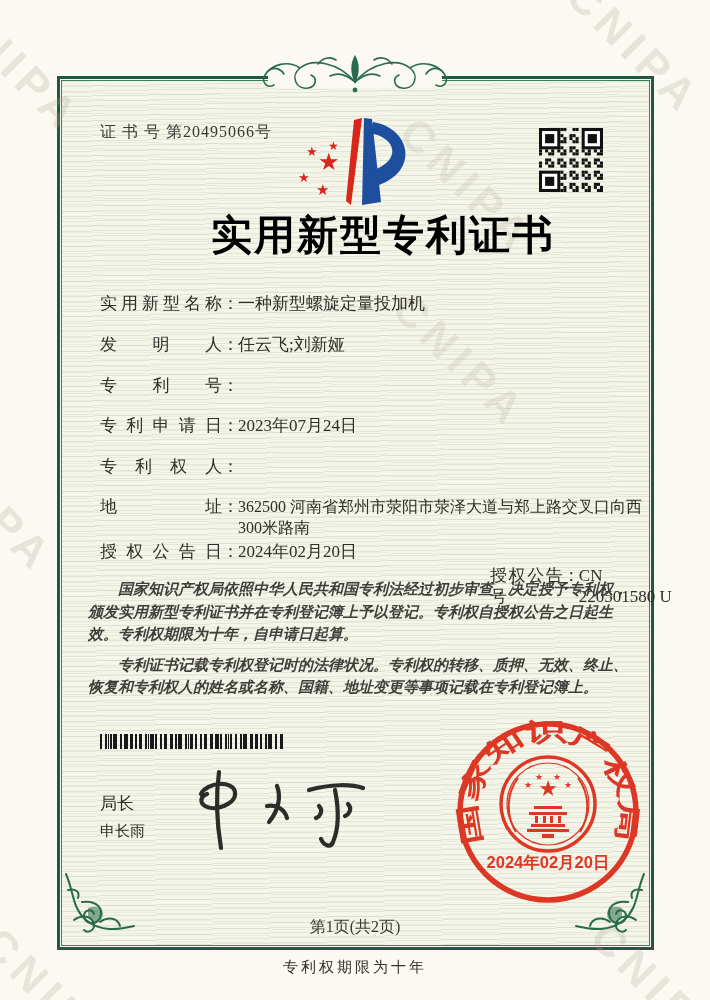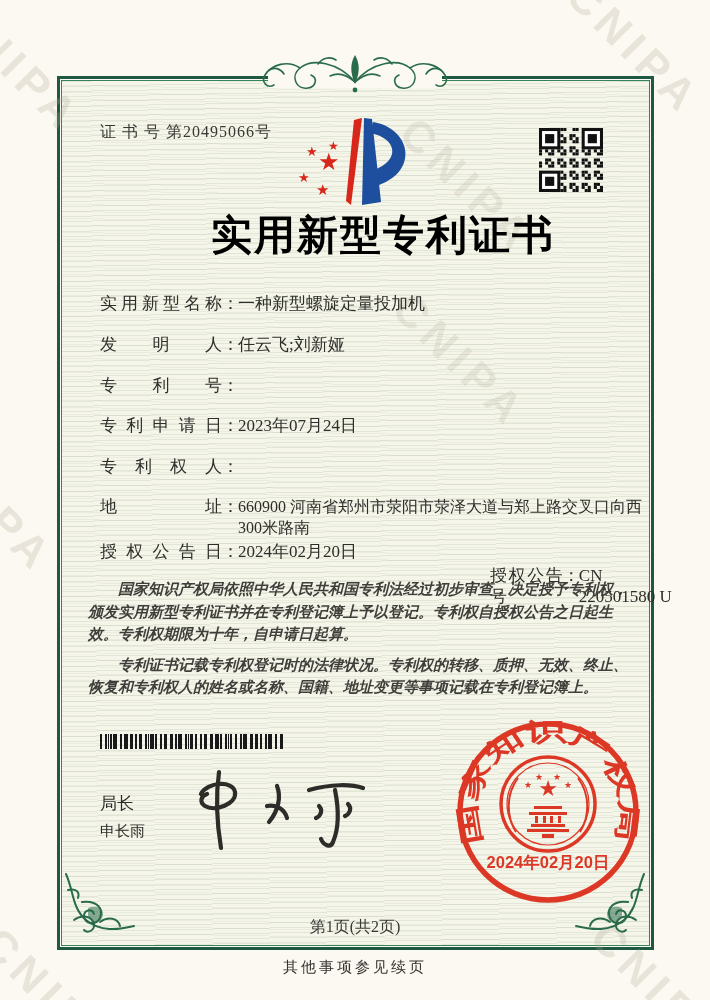--- a/index.html
+++ b/index.html
@@ -283,21 +283,21 @@
         <span class="fcolon">：</span>
         <span class="fvalue">2023年07月24日</span>
     </div>
     <div class="field-row" style="top:456px">
       <span class="flabel">专利权人</span>
         <span class="fcolon">：</span>
     </div>
     <div class="field-row" style="top:496px">
       <span class="flabel">地址</span>
         <span class="fcolon">：</span>
-        <span class="fvalue addr">660900 河南省郑州市荥阳市荥泽大道与郑上路交叉口向西300米路南</span>
+        <span class="fvalue addr">362500 河南省郑州市荥阳市荥泽大道与郑上路交叉口向西300米路南</span>
     </div>
     <div class="field-row" style="top:541px;width:548px">
       <span class="flabel">授权公告日</span>
         <span class="fcolon">：</span>
         <span class="fvalue">2024年02月20日</span>
       <span class="grant-group2">
         <span class="flabel">授权公告号</span>
           <span class="fcolon">：</span>
           <span class="fvalue">CN 220501580 U</span>
       </span>
@@ -360,15 +360,15 @@
             <rect x="-6" y="30" width="12" height="4"></rect>
           </g>
           <path d="M-32,28 C-42,12 -42,-10 -30,-26" fill="none" stroke-width="2"></path>
           <path d="M32,28 C42,12 42,-10 30,-26" fill="none" stroke-width="2"></path>
         </g>
         <text y="56" text-anchor="middle" font-size="16.5" font-weight="bold" fill="#dc2a18" font-family="'Liberation Sans','DejaVu Sans',sans-serif">2024年02月20日</text>
       </svg>
     </div>
 
     <div class="page-info">第1页(共2页)</div>
-    <div class="footer-note">其他事项参见续页</div>
+    <div class="footer-note">专利权期限为十年</div>
   </div>
 </div>
 
 </body></html>

